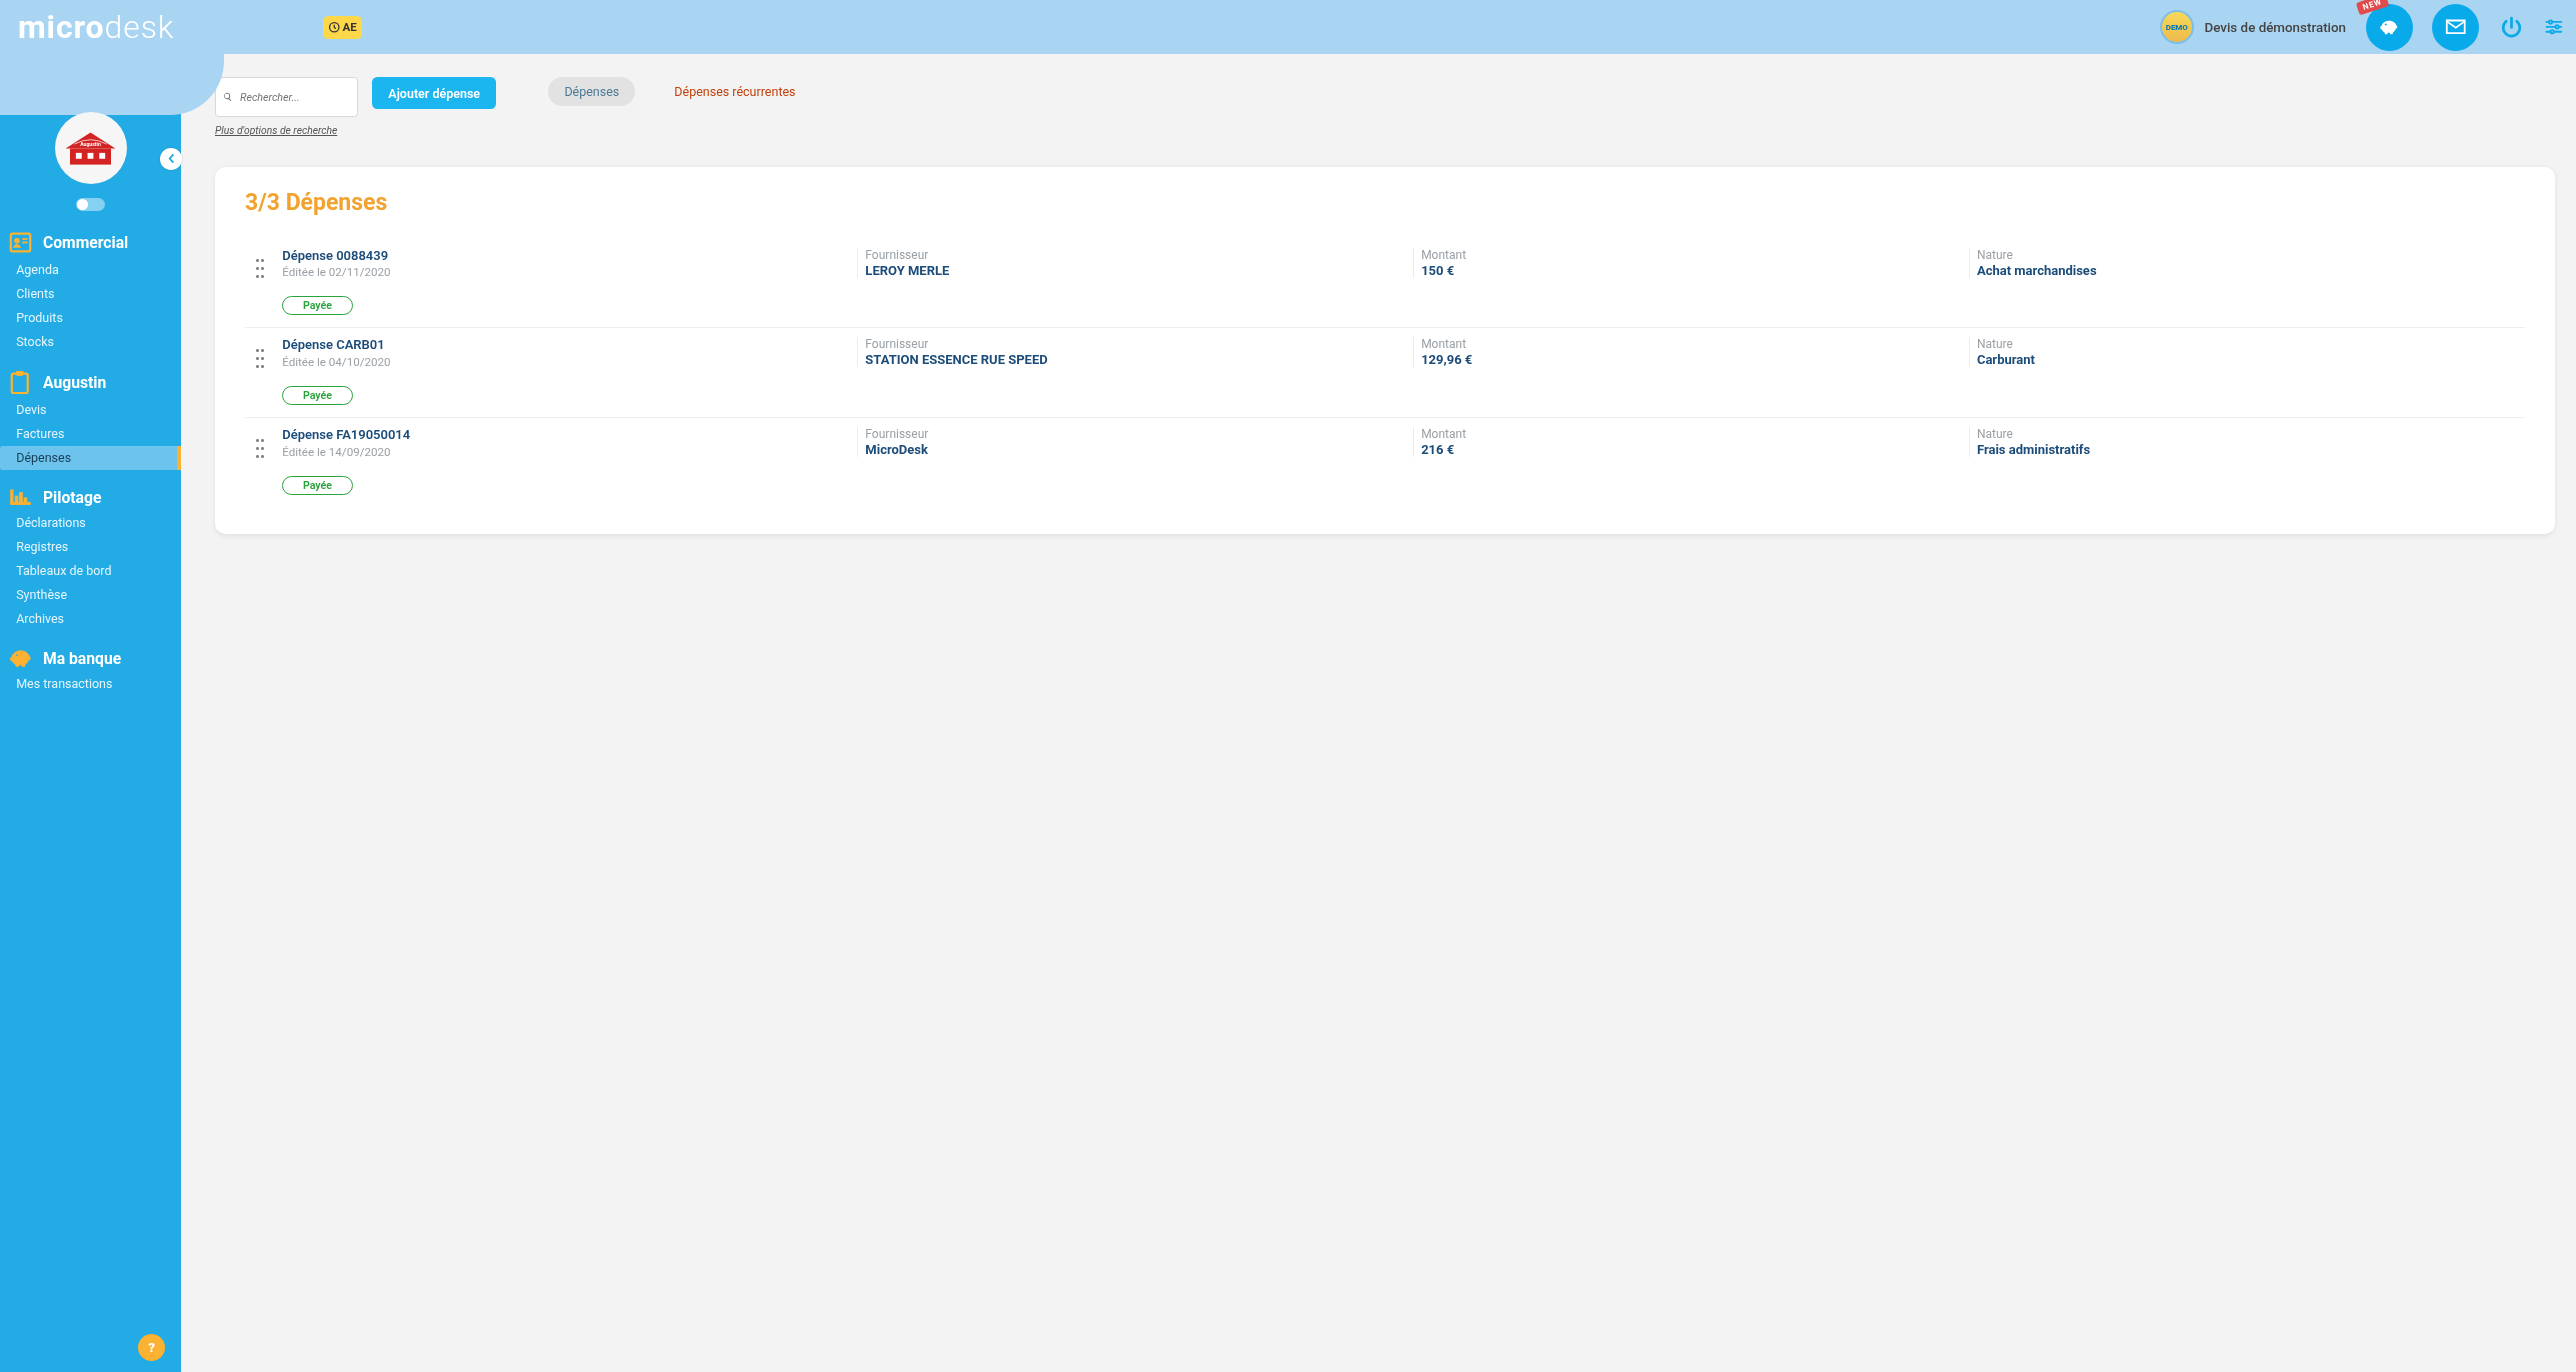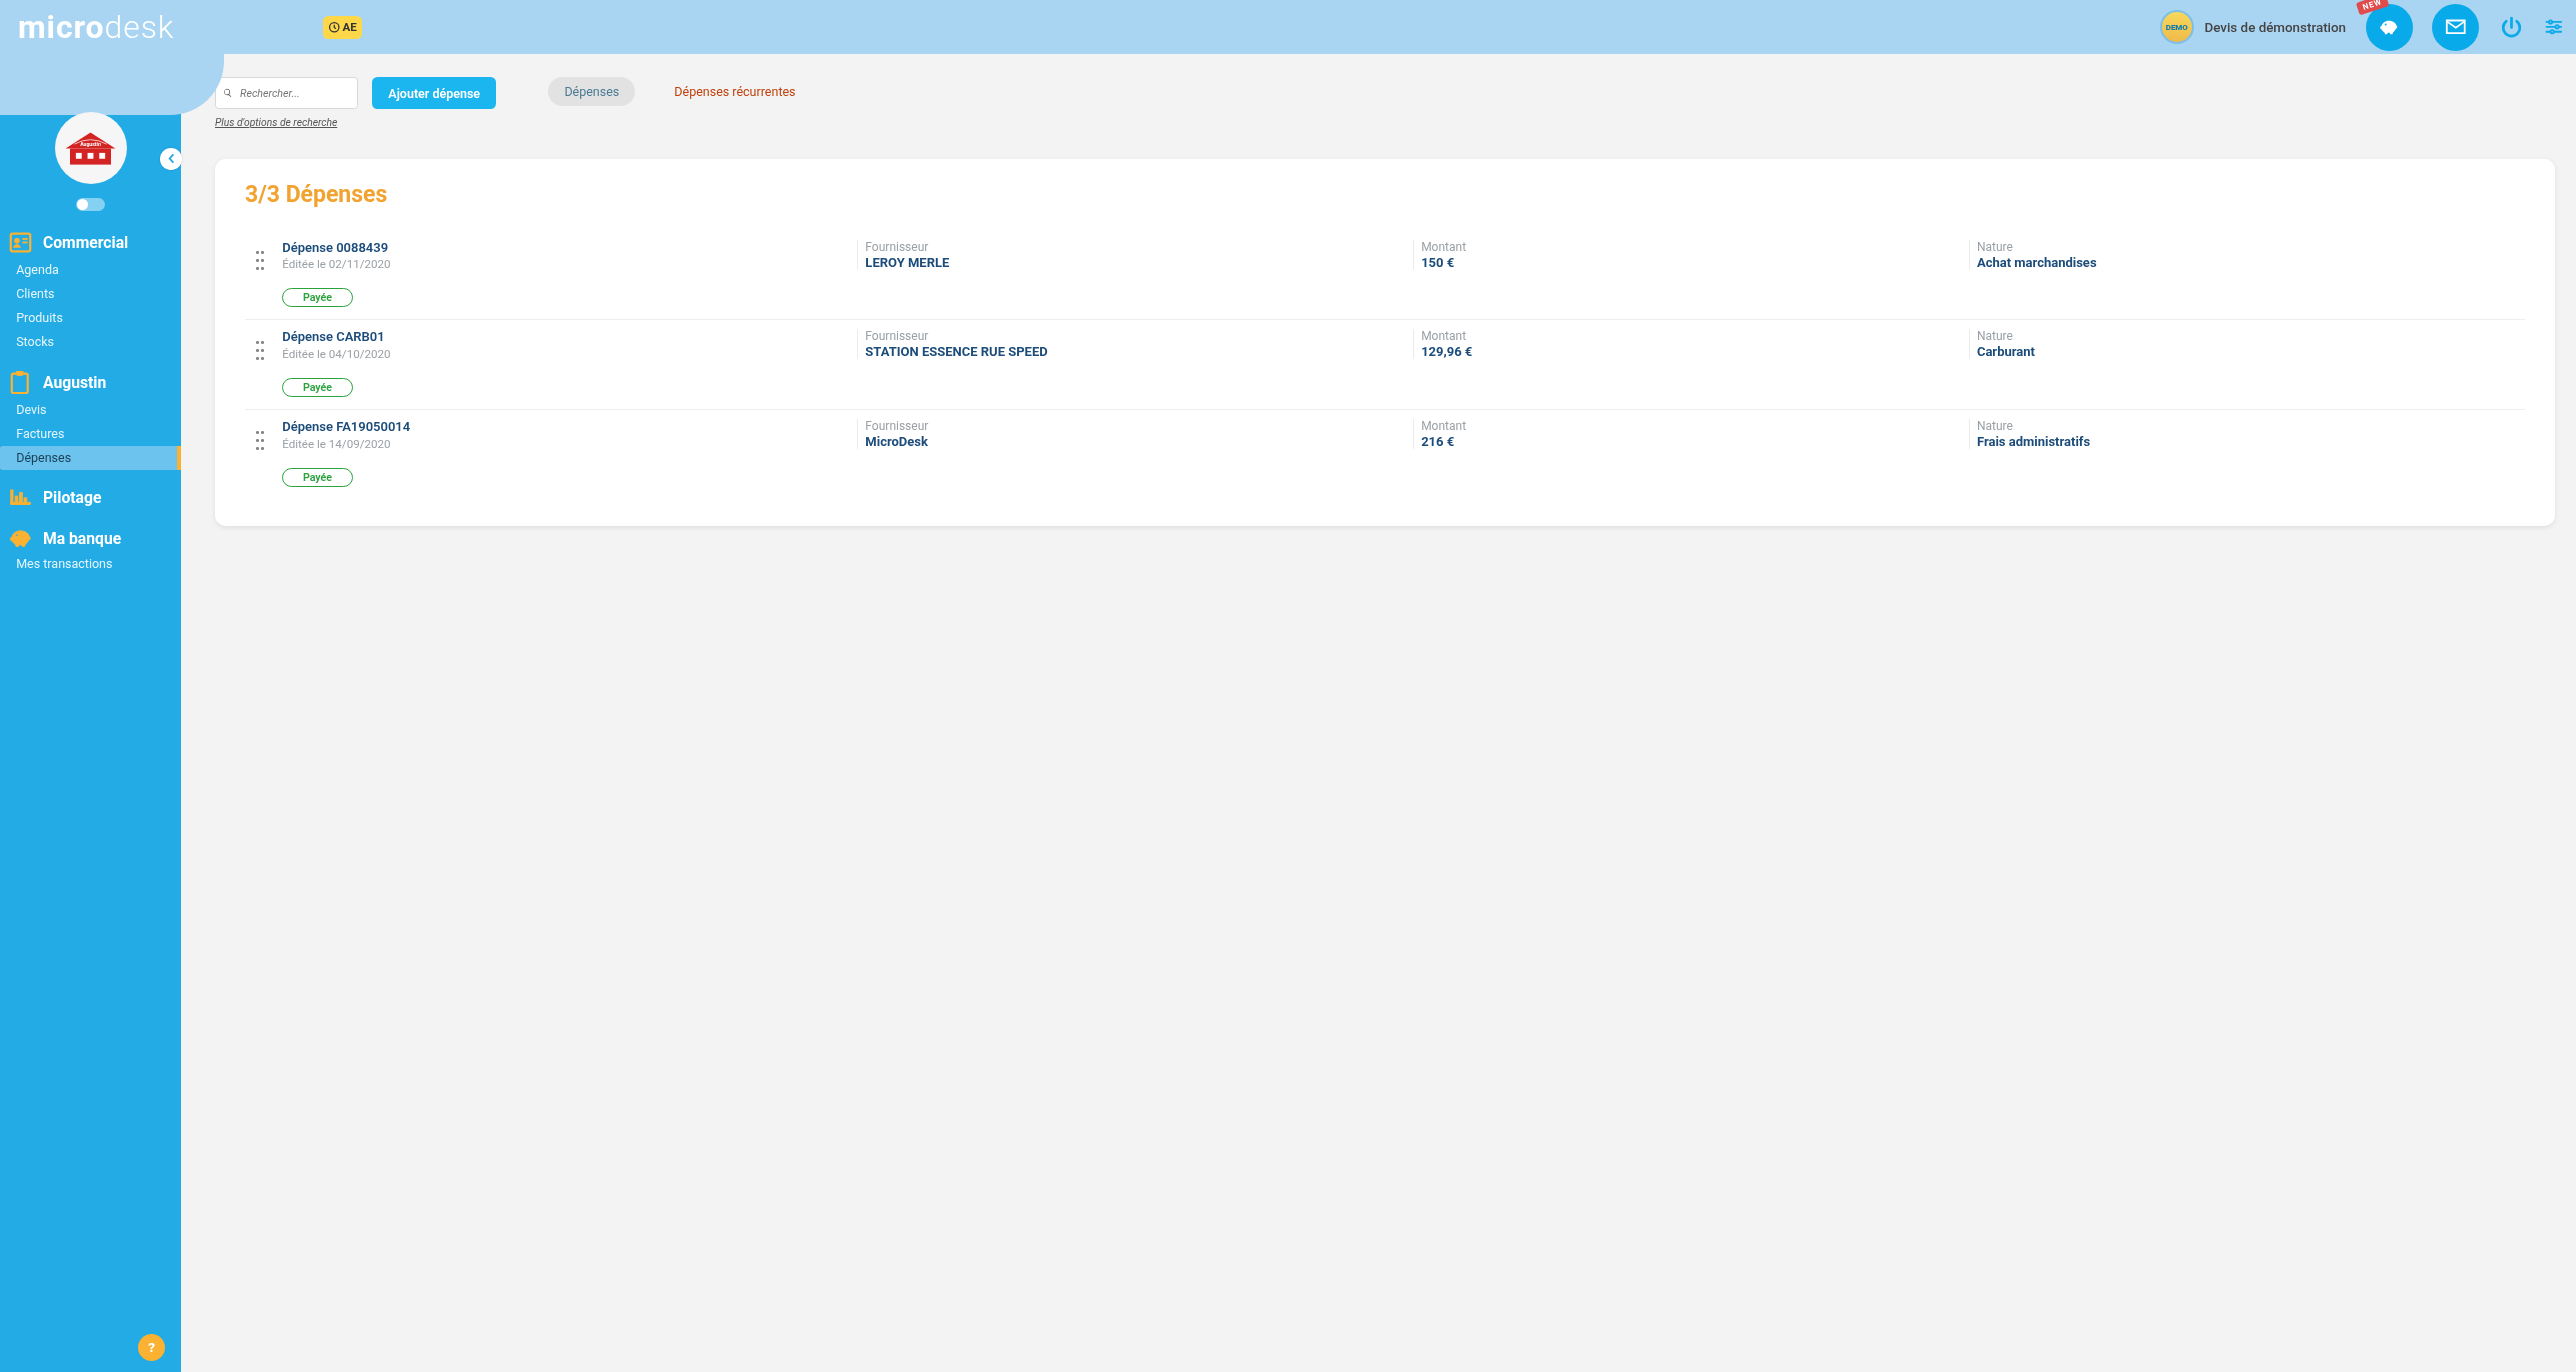--- a/index.html
+++ b/index.html
@@ -50,21 +50,21 @@
   
   .icon-card { width:23px; height:23px; }
   .icon-clipboard { width:21.5px; height:23px;}
   .icon-chart { width:23px; height:18px;}
   .icon-pig { width:25px; height:19.7px;}
 
   
   .content { flex:1; padding: 23px 21.5px 18px 34px; overflow:auto;}
   .toolbar { display:flex; align-items:flex-start; gap:14.3px;}
   .search-col { display:flex; flex-direction:column; gap:7.2px;}
-  .search-box { display:flex; align-items:center; border:0.9px solid #d8d8d8; border-radius:3.6px; width:143px; height:32px; background:#fff;}
+  .search-box { display:flex; align-items:center; border:0.9px solid #d8d8d8; border-radius:3.6px; width:143px; height:40px; background:#fff;}
   .search-box svg { width:11.6px; height:11.6px; margin:0 7.2px; fill:#555;}
   .search-box input { border:none; outline:none; font-size:10.7px; font-style:italic; color:#888; width:100%;}
   .more-options { font-size:10.3px; font-style:italic; text-decoration:underline; color:#555; cursor:pointer;}
   .btn-primary { background:#1bb5ef; color:#fff; font-weight:600; font-size:12.5px; border:none; border-radius:5.4px; padding:9px 16px; height:32px; cursor:pointer;}
   .tabs { display:flex; align-items:center; gap:23px; margin-left:38px;}
   .tab { font-size:12.5px; color:#c2410c; cursor:pointer; padding:7.2px 16px; border-radius:16px;}
   .tab.active { background:#e2e2e2; color:#4a7a94; }
   
   .card { background:#fff; border-radius:10.7px; box-shadow:0 1.8px 5.4px rgba(0,0,0,.08); margin-top:30px; padding:21.5px 30px 27px 30px;}
   .card-title { color:#f2a22e; font-size:23px; font-weight:700; margin-bottom:23px;}
@@ -205,20 +205,27 @@
               <svg class="icon-chart" viewBox="0 0 26 20" fill="#fbb131">
                 <rect x="2" y="2" width="2.5" height="16"></rect>
                 <rect x="2" y="16" width="22" height="2.5"></rect>
                 <rect x="7" y="9" width="3" height="7"></rect>
                 <rect x="12" y="5" width="3" height="11"></rect>
                 <rect x="17" y="11" width="3" height="5"></rect>
               </svg>
             </span>
           <span>Pilotage</span>
         </div>
+        <ul class="nav-items">
+          <li>Déclarations</li>
+          <li>Registres</li>
+          <li>Tableaux de bord</li>
+          <li>Synthèse</li>
+          <li>Archives</li>
+        </ul>
       </div>
 
       <div class="nav-section">
         <div class="nav-head orange">
           <span class="nav-icon">
               <svg class="icon-pig" viewBox="0 0 32 24" fill="#fbb131">
                 <path d="M26 11c0-4-5-8-11-8S4 7 4 11c-1 0-2 1-2 1v3l2 1c1 2 2 3 4 4l1 3h3l1-2c1 0 2 0 3 0l1 2h3l1-3c2-1 3-3 4-5l2-1v-3s-1-1-2-1zM10 10a1.5 1.5 0 110-3 1.5 1.5 0 010 3z"></path>
               </svg>
             </span>
           <span>Ma banque</span>

